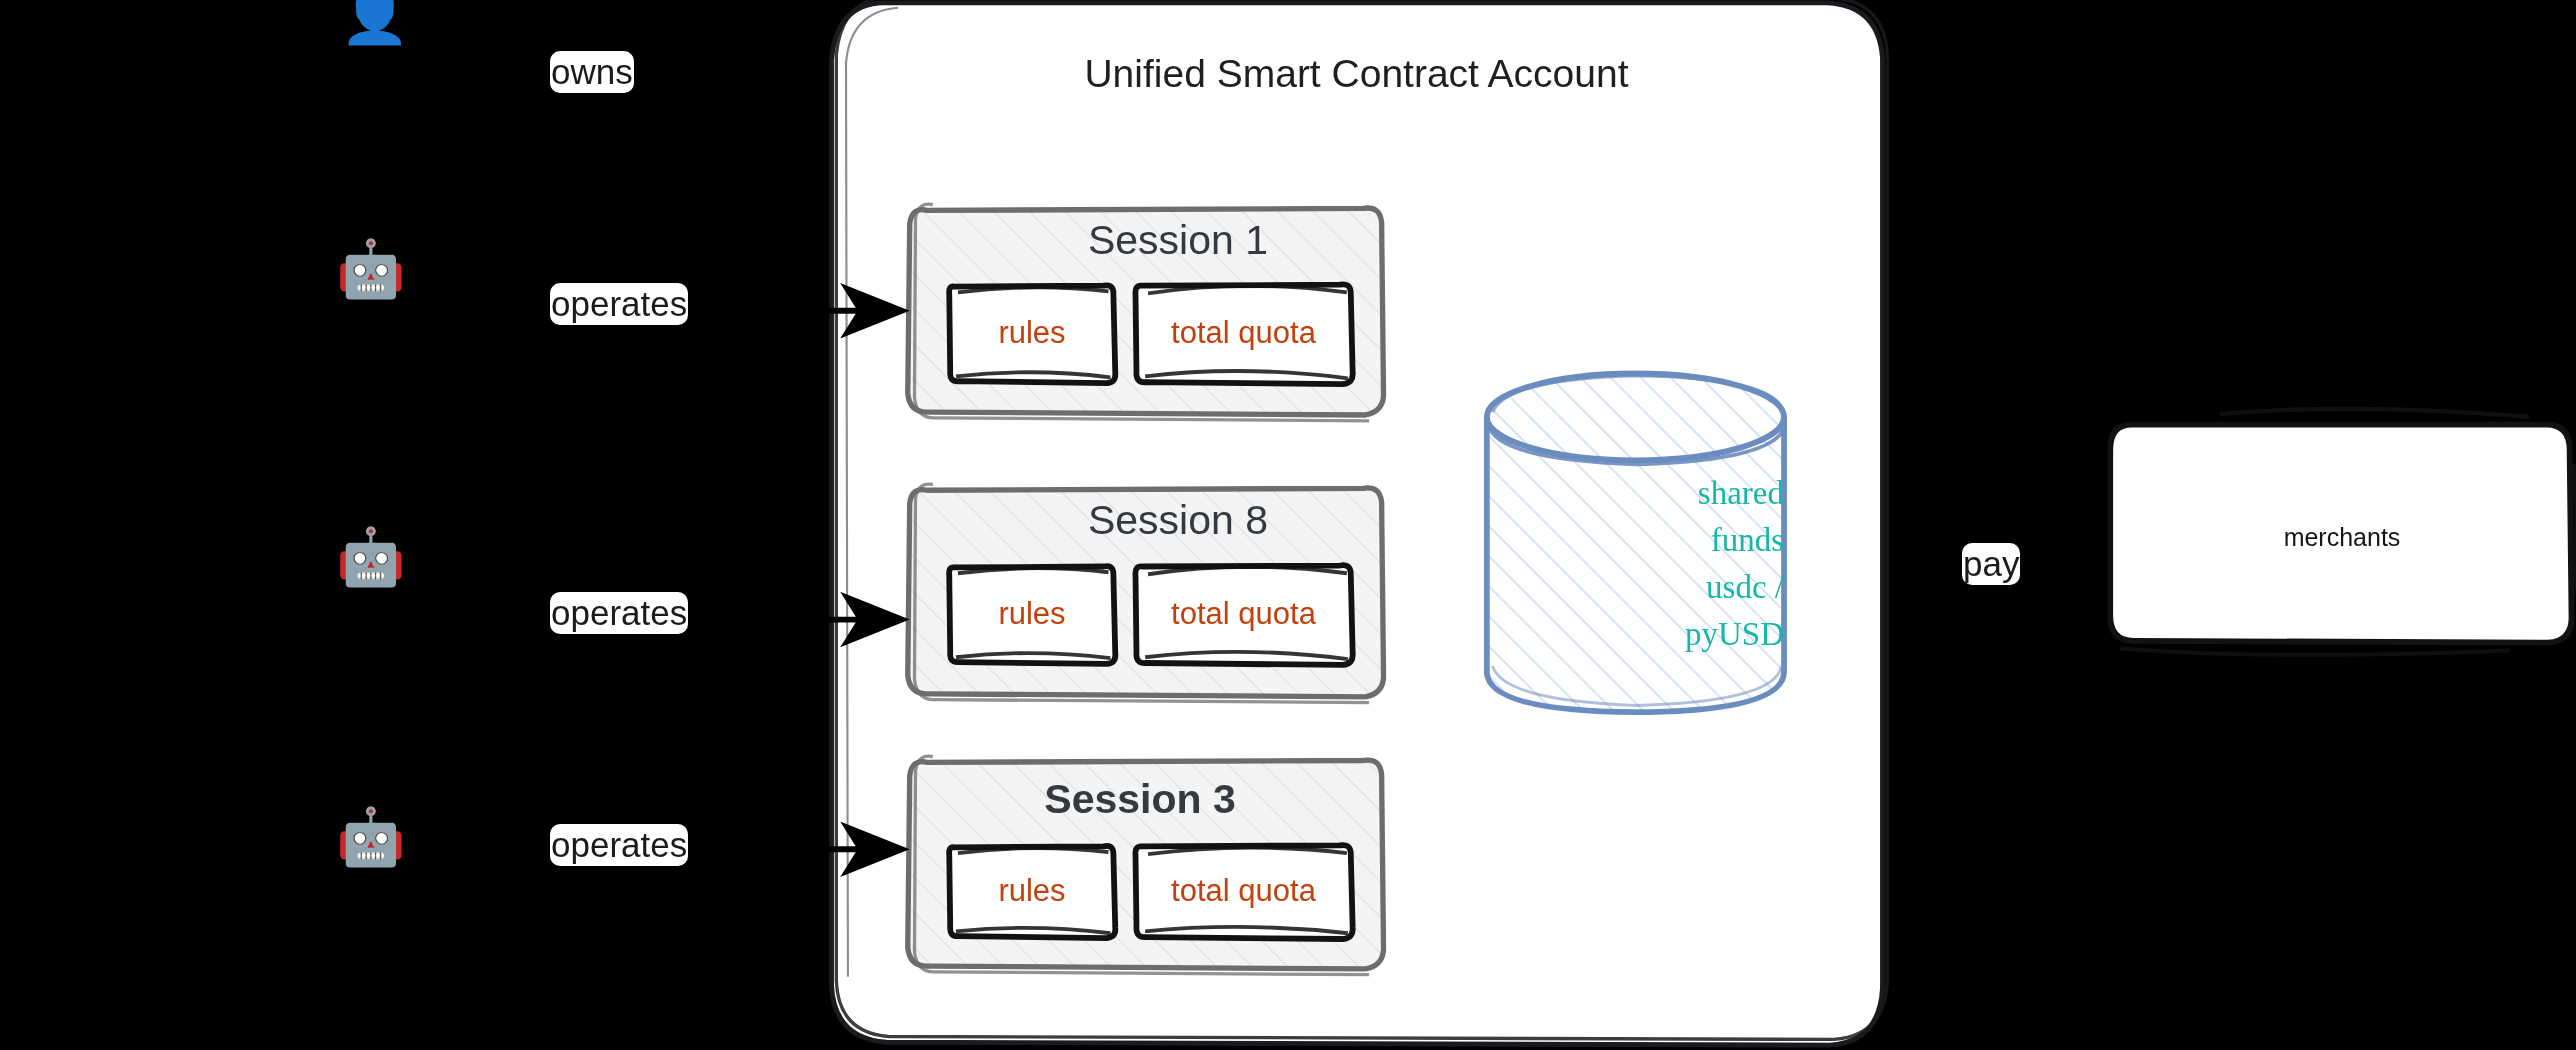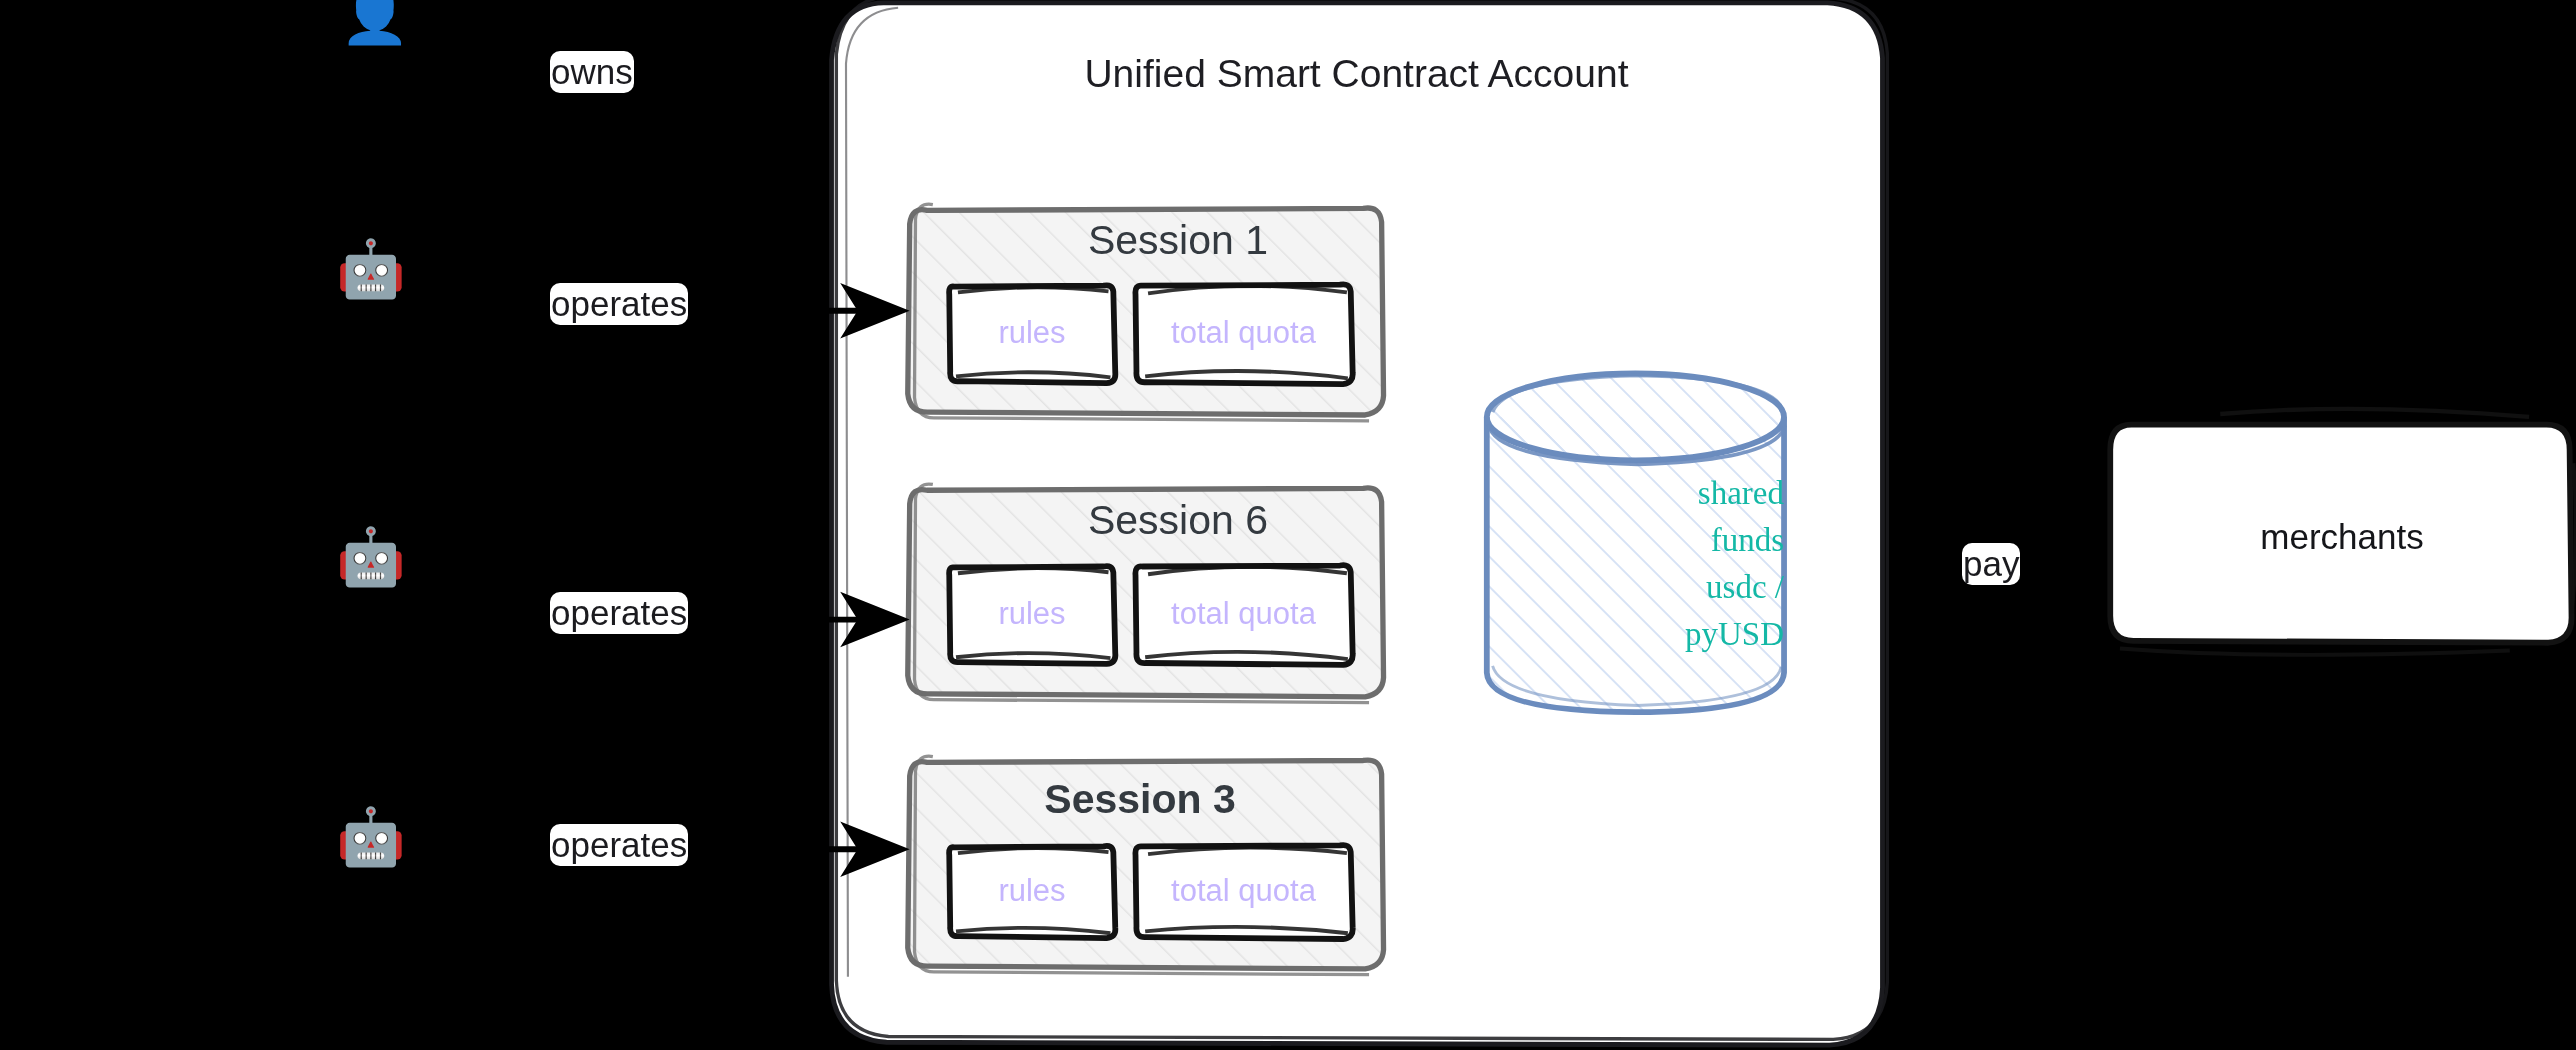--- a/index.html
+++ b/index.html
@@ -66,24 +66,24 @@
   }
   .session-text {
     font-size: 41px;
     line-height: 48px;
     color: #343a40;
     margin-left: 32px;
   }
   .chip-text {
     font-size: 31px;
     line-height: 37px;
-    color: #c4b5fd;
+    color: #c2410c;
   }
   .merchant-text {
-    font-size: 35px;
+    font-size: 25px;
     line-height: 42px;
     color: #15161a;
   }
   .cyl-text {
     position: absolute;
     font-size: 33px;
     line-height: 47px;
     color: #14b8a6;
     text-align: right;
     white-space: pre;
@@ -225,21 +225,21 @@
 
   <div class="edge-label" style="left:550px; top:51px;">owns</div>
   <div class="edge-label" style="left:550px; top:283px;">operates</div>
   <div class="edge-label" style="left:550px; top:592px;">operates</div>
   <div class="edge-label" style="left:550px; top:824px;">operates</div>
   <div class="edge-label" style="left:1962px; top:511px;margin-top:32px;">pay</div>
 
   <div class="node-text title-text" style="left:831px; top:51px; width:1051px;">Unified Smart Contract Account</div>
 
   <div class="node-text session-text" style="left:908px; top:216px; width:476px;">Session 1</div>
-  <div class="node-text session-text" style="left:908px; top:496px; width:476px;">Session 6</div>
+  <div class="node-text session-text" style="left:908px; top:496px; width:476px;">Session 8</div>
   <div class="node-text session-text" style="left:904px; top:775px; width:408px;font-weight:bold;">Session 3</div>
 
   <div class="node-text chip-text" style="left:949px; top:314px; width:166px;">rules</div>
   <div class="node-text chip-text" style="left:1135px; top:314px; width:217px;">total quota</div>
 
   <div class="node-text chip-text" style="left:949px; top:595px; width:166px;">rules</div>
   <div class="node-text chip-text" style="left:1135px; top:595px; width:217px;">total quota</div>
 
   <div class="node-text chip-text" style="left:949px; top:872px; width:166px;">rules</div>
   <div class="node-text chip-text" style="left:1135px; top:872px; width:217px;">total quota</div>

